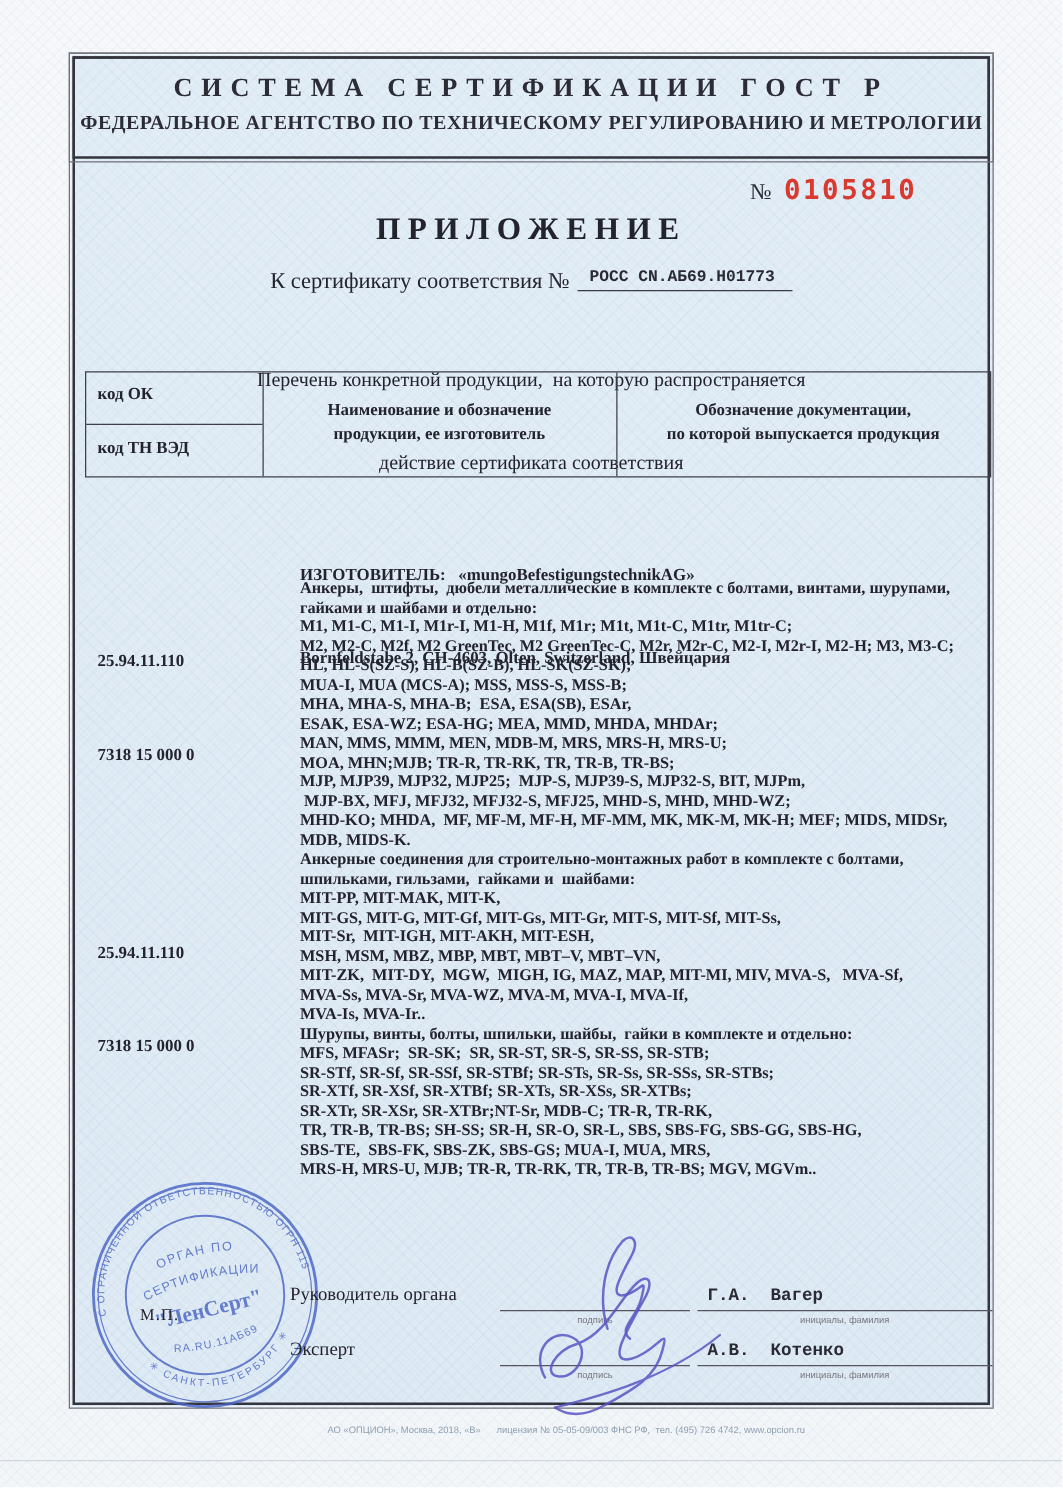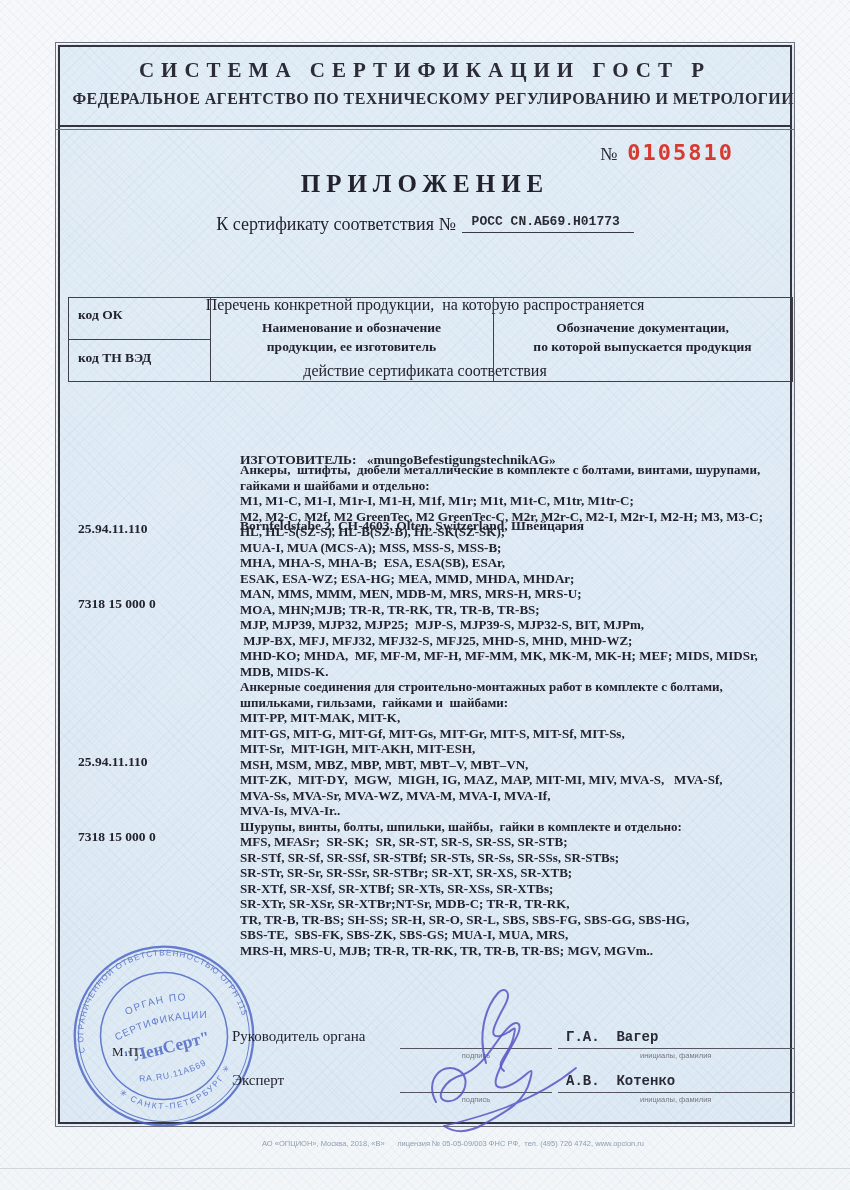--- a/index.html
+++ b/index.html
@@ -16,21 +16,21 @@
     background:
       repeating-linear-gradient(45deg, rgba(120,160,200,.06) 0 1px, transparent 1px 7px),
       repeating-linear-gradient(-45deg, rgba(120,160,200,.06) 0 1px, transparent 1px 7px),
       linear-gradient(rgba(210,228,242,.55),rgba(205,224,240,.55));
   }
   .dframe{position:absolute;border:1px solid #70707a;}
   .dframe::after{content:"";position:absolute;inset:2px;border:2px solid #34343e;pointer-events:none;}
   .main-frame{left:55px;top:42px;width:738px;height:1083px;}
   .header-box{left:55px;top:42px;width:738px;height:86px;text-align:center;}
   .hb-line1{margin-top:15px;font-size:21px;font-weight:bold;letter-spacing:7px;color:#2c2c37;}
-  .hb-line2{margin-top:7px;font-size:16px;font-weight:bold;letter-spacing:.4px;color:#2c2c37;text-align:right;}
+  .hb-line2{margin-top:7px;font-size:16px;font-weight:bold;letter-spacing:.4px;color:#2c2c37;}
   .abs{position:absolute;}
   .serial{left:600px;top:140px;white-space:pre;}
   .serial .pre{font-size:18px;color:#2c2c37;}
   .serial .num{font-family:"DejaVu Sans Mono", monospace;font-size:22px;font-weight:bold;color:#d93a30;letter-spacing:2px;margin-left:10px;}
   .title{left:0;top:170px;width:850px;text-align:center;font-size:25px;font-weight:bold;letter-spacing:6px;color:#23232e;}
   .cert-row{left:0;top:214px;width:850px;text-align:center;font-size:18px;color:#23232e;}
   .cert-num{display:inline-block;font-family:"Liberation Mono", monospace;font-size:13px;font-weight:600;color:#2a2a35;
     border-bottom:1.2px solid #3a3a44;padding:0 14px 3px 10px;margin-left:6px;transform:translateY(-5px);white-space:pre;}
   .subtitle{left:0;top:250px;width:850px;text-align:center;font-size:16px;font-weight:normal;color:#23232e;line-height:22px;white-space:pre;}
   .tbl{left:68px;top:297px;width:723px;height:83px;border:1.3px solid #3f3f49;}
@@ -145,21 +145,20 @@
     <div>MIT-PP, MIT-MAK, MIT-K,</div>
     <div>MIT-GS, MIT-G, MIT-Gf, MIT-Gs, MIT-Gr, MIT-S, MIT-Sf, MIT-Ss,</div>
     <div>MIT-Sr,  MIT-IGH, MIT-AKH, MIT-ESH,</div>
     <div>MSH, MSM, MBZ, MBP, MBT, MBT–V, MBT–VN,</div>
     <div>MIT-ZK,  MIT-DY,  MGW,  MIGH, IG, MAZ, MAP, MIT-MI, MIV, MVA-S,   MVA-Sf,</div>
     <div>MVA-Ss, MVA-Sr, MVA-WZ, MVA-M, MVA-I, MVA-If,</div>
     <div>MVA-Is, MVA-Ir..</div>
     <div>Шурупы, винты, болты, шпильки, шайбы,  гайки в комплекте и отдельно:</div>
     <div>MFS, MFASr;  SR-SK;  SR, SR-ST, SR-S, SR-SS, SR-STB;</div>
     <div>SR-STf, SR-Sf, SR-SSf, SR-STBf; SR-STs, SR-Ss, SR-SSs, SR-STBs;</div>
-    <div>SR-STr, SR-Sr, SR-SSr, SR-STBr; SR-XT, SR-XS, SR-XTB;</div>
     <div>SR-XTf, SR-XSf, SR-XTBf; SR-XTs, SR-XSs, SR-XTBs;</div>
     <div>SR-XTr, SR-XSr, SR-XTBr;NT-Sr, MDB-C; TR-R, TR-RK,</div>
     <div>TR, TR-B, TR-BS; SH-SS; SR-H, SR-O, SR-L, SBS, SBS-FG, SBS-GG, SBS-HG,</div>
     <div>SBS-TE,  SBS-FK, SBS-ZK, SBS-GS; MUA-I, MUA, MRS,</div>
     <div>MRS-H, MRS-U, MJB; TR-R, TR-RK, TR, TR-B, TR-BS; MGV, MGVm..</div>
   </div>
 
   <svg class="abs stamp" viewBox="0 0 200 200">
     <g transform="rotate(-14 100 100)" fill="none" stroke="#4a64c4">
       <circle cx="100" cy="100" r="93" stroke-width="2.4"></circle>

